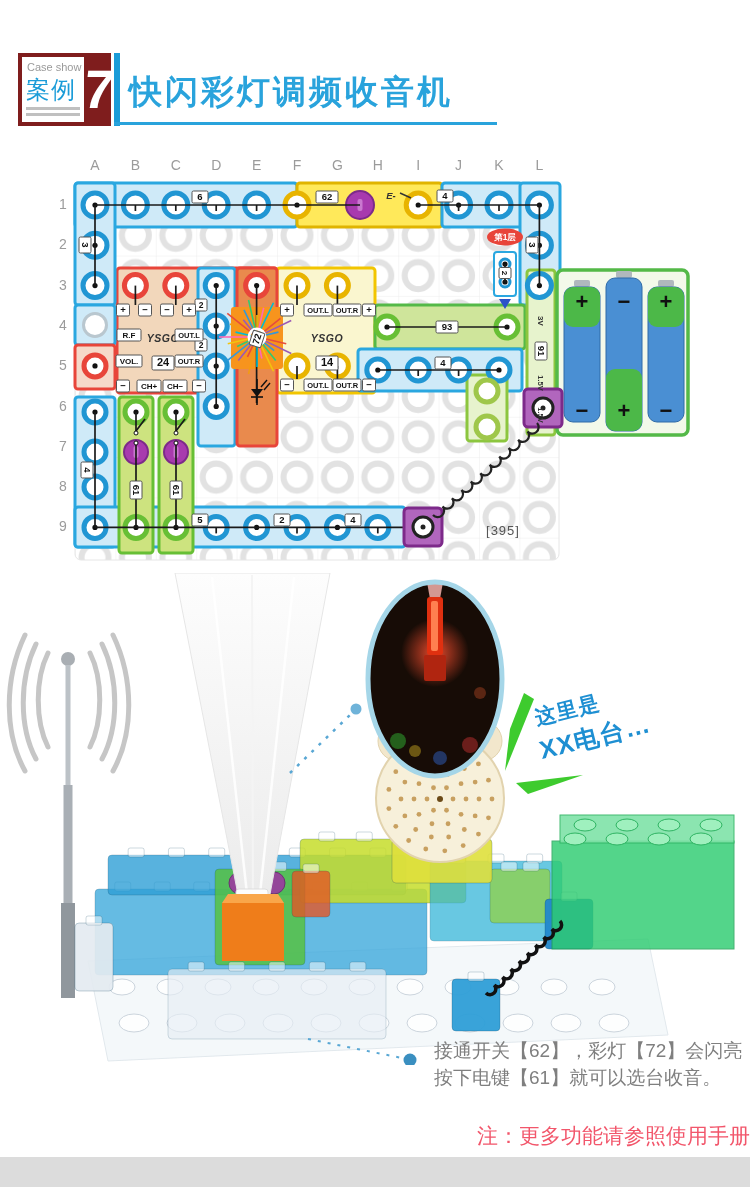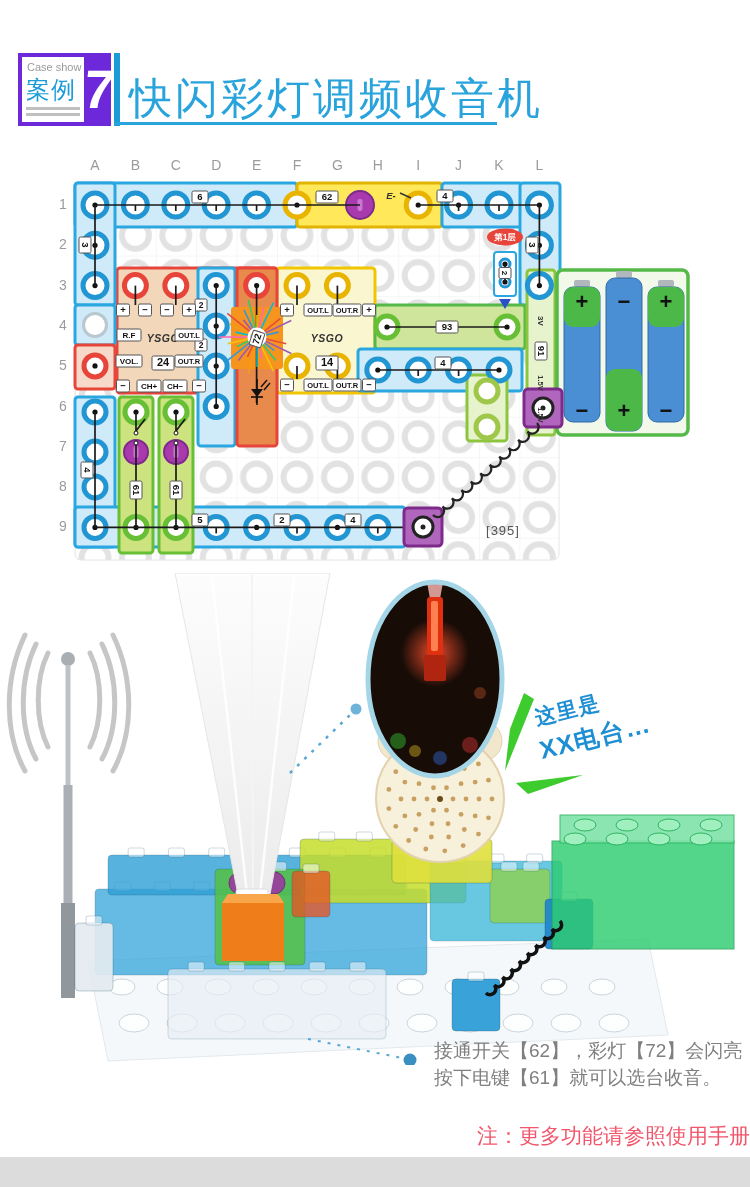--- a/index.html
+++ b/index.html
@@ -1,28 +1,28 @@
 <!DOCTYPE html>
 <html><head>
 <meta charset="utf-8">
 <style>
   html,body{margin:0;padding:0;background:#fff;}
   .page{position:relative;width:750px;height:1187px;background:#fff;overflow:hidden;
         font-family:"Liberation Sans","DejaVu Sans",sans-serif;}
   
-  .hdr-badge{position:absolute;left:18px;top:53px;width:93px;height:73px;background:#6d28d9;}
+  .hdr-badge{position:absolute;left:18px;top:53px;width:93px;height:73px;background:#7f1d1d;}
   .hdr-inner{position:absolute;left:4px;top:4px;width:62px;height:65px;background:#fff;}
   .hdr-eyebrow{position:absolute;left:5px;top:4px;font-size:11px;color:#9a9a9a;white-space:nowrap;}
   .hdr-case{position:absolute;left:4px;top:17px;font-size:24px;font-weight:normal;color:#1b9cd8;letter-spacing:1px;}
   .hdr-bar1{position:absolute;left:4px;top:50px;width:54px;height:3px;background:#c0c0c0;}
   .hdr-bar2{position:absolute;left:4px;top:56px;width:54px;height:3px;background:#c0c0c0;}
   .hdr-num{position:absolute;right:1px;top:1px;width:26px;text-align:center;font-size:54px;line-height:70px;
            font-weight:800;color:#fff;transform:skewX(-6deg);}
   .hdr-vbar{position:absolute;left:114px;top:53px;width:6px;height:73px;background:#1b9cd8;}
-  .hdr-title{position:absolute;left:129px;top:70px;font-size:43px;font-weight:normal;color:#29a3dc;letter-spacing:3px;white-space:nowrap;}
+  .hdr-title{position:absolute;left:129px;top:70px;font-size:33px;font-weight:bold;color:#29a3dc;letter-spacing:3px;white-space:nowrap;}
   .hdr-underline{position:absolute;left:114px;top:122px;width:383px;height:3px;background:#29a3dc;}
   
   #diagram-svg{position:absolute;left:55px;top:152px;}
   #photo-svg{position:absolute;left:0;top:573px;}
   .gridlabel{fill:#9b9b9b;font-size:14px;font-family:"Liberation Sans",sans-serif;}
   
   .instr{position:absolute;left:434px;top:1037px;font-size:19px;line-height:27px;color:#7f7f7f;white-space:nowrap;}
   .note{position:absolute;left:0;top:1122px;width:750px;text-align:right;font-size:21px;color:#f2566b;}
   .footer-bar{position:absolute;left:0;top:1157px;width:750px;height:30px;background:#dcdcdc;}
 </style>

